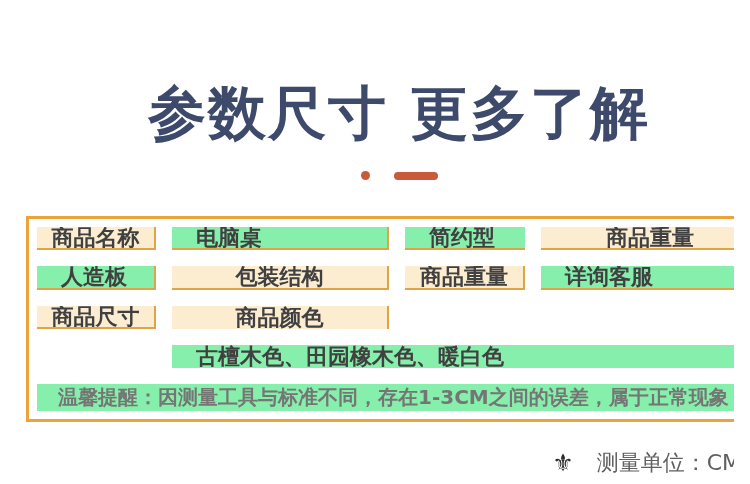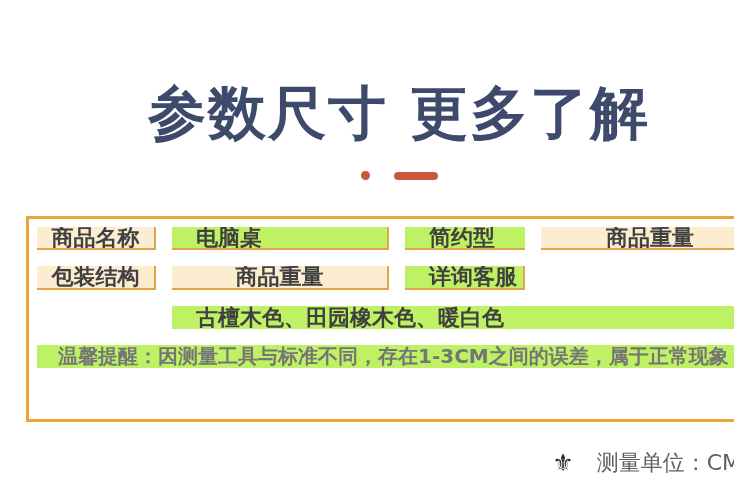--- a/index.html
+++ b/index.html
@@ -56,21 +56,21 @@
     font-size: 22px;
     color: #404040;
     overflow: hidden;
     white-space: nowrap;
   }
   .cell.h {
     background: #FCEDD1;
     justify-content: center;
   }
   .cell.v {
-    background: #bef264;
+    background: #86efac;
     padding-left: 24px;
   }
   .cell.last-col { border-right: none; }
   .cell.span-right { grid-column: 2 / 5; border-right: none; }
   .cell.notice-row {
     grid-column: 1 / 5;
     border-right: none;
     border-bottom: none;
     padding-left: 21px;
     font-size: 20px;
@@ -105,25 +105,28 @@
     <span class="dash"></span>
   </div>
 
   <div class="ptable">
 
     <div class="cell h">商品名称</div>
     <div class="cell v">电脑桌</div>
     <div class="cell v last-col">简约型</div>
 
     <div class="cell h">商品重量</div>
+    <div class="cell v">人造板</div>
     <div class="cell h">包装结构</div>
 
     <div class="cell h">商品重量</div>
     <div class="cell v">详询客服</div>
+    <div class="cell h">商品尺寸</div>
 
+    <div class="cell h row4">商品颜色</div>
     <div class="cell v span-right row4">古檀木色、田园橡木色、暖白色</div>
 
     <div class="cell v notice-row">温馨提醒：因测量工具与标准不同，存在1-3CM之间的误差，属于正常现象</div>
   </div>
 
   <div class="footnote">
     <span class="fleur">⚜</span>
     <span>测量单位：CM</span>
   </div>
 

